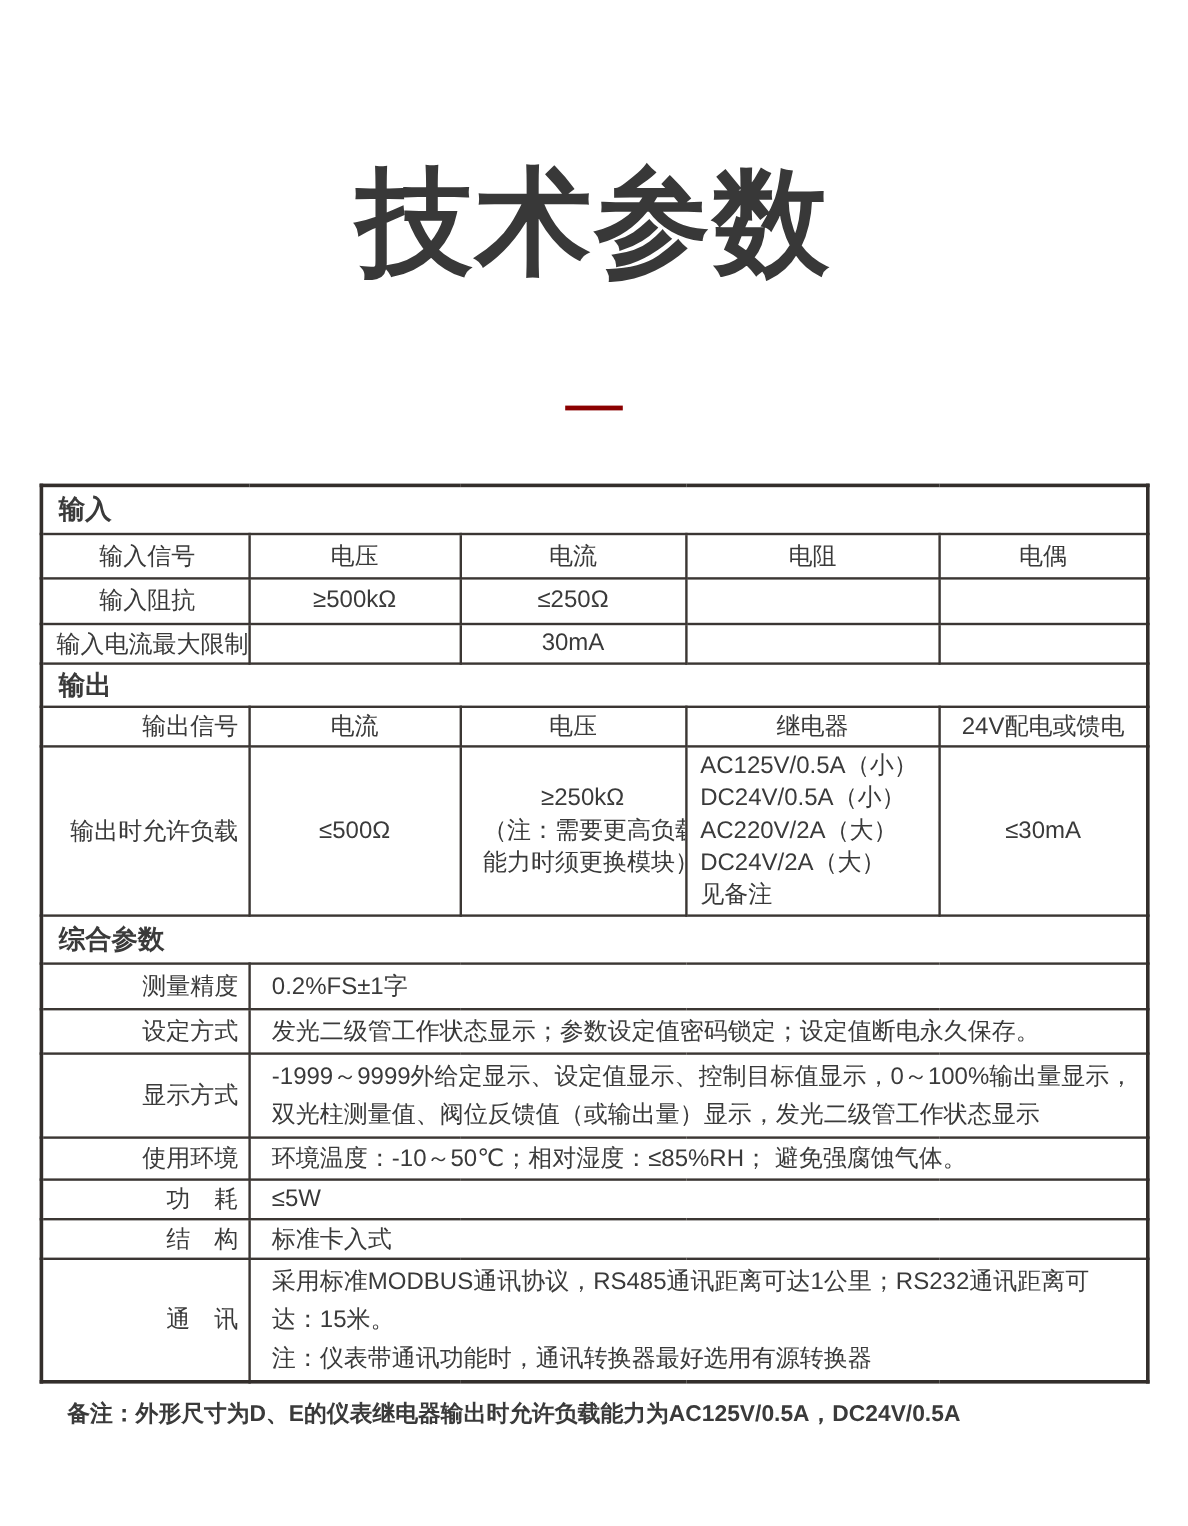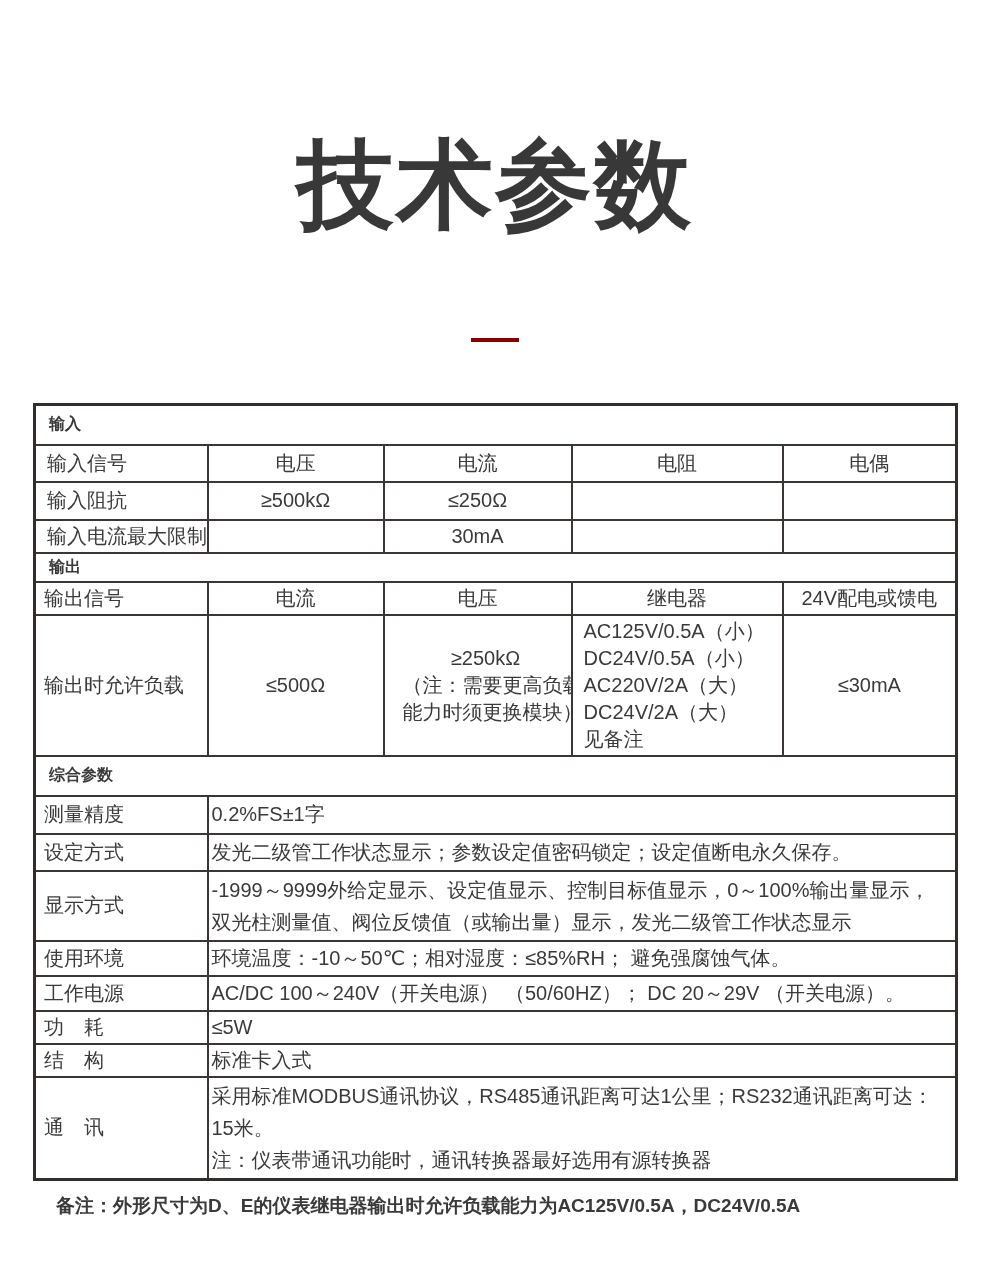--- a/index.html
+++ b/index.html
@@ -40,29 +40,29 @@
     border: 2px solid #3b3633;
     font-size: 20px;
     color: #3a3a3a;
     padding: 2px 8px;
     vertical-align: middle;
     overflow: hidden;
     white-space: nowrap;
   }
   td.section-td {
     font-weight: bold;
-    font-size: 16px;
+    font-size: 22px;
     text-align: left;
     padding-left: 13px;
     margin-top: 12px;
   }
-  td.label-left  { text-align: left;  padding-left: 11px; }
-  td.label-center{ text-align: left; }
+  td.label-left  { text-align: center;  padding-left: 11px; }
+  td.label-center{ text-align: right; }
   td.val-center  { text-align: center; }
-  td.val-left    { text-align: left; padding-left: 3px; }
+  td.val-left    { text-align: left; padding-left: 18px; }
   td.voltage-cell{ text-align: center; line-height: 27px; padding-left: 18px; padding-right: 2px; }
   td.relay-cell  { text-align: left; padding-left: 11px; line-height: 27px; border-radius: 26px; }
   td.multiline   { line-height: 32px; white-space: normal; }
   tr.h40  { height: 40px; }
   tr.h37  { height: 37px; }
   tr.h38  { height: 38px; }
   tr.h39  { height: 29px; }
   tr.h43  { height: 29px; }
   tr.h131 { height: 131px; }
   tr.h65  { height: 65px; }
@@ -162,24 +162,20 @@
       <td class="label-center">显示方式</td>
       <td class="val-left multiline" colspan="4">
         <div>-1999～9999外给定显示、设定值显示、控制目标值显示，0～100%输出量显示，</div>
         <div>双光柱测量值、阀位反馈值（或输出量）显示，发光二级管工作状态显示</div>
       </td>
     </tr>
     <tr class="h35">
       <td class="label-center">使用环境</td>
       <td class="val-left" colspan="4">环境温度：-10～50℃；相对湿度：≤85%RH； 避免强腐蚀气体。</td>
     </tr>
-    <tr class="h35">
-      <td class="label-center">工作电源</td>
-      <td class="val-left" colspan="4">AC/DC 100～240V（开关电源） （50/60HZ）； DC 20～29V （开关电源）。</td>
-    </tr>
     <tr class="h32">
       <td class="label-center">功　耗</td>
       <td class="val-left" colspan="4">≤5W</td>
     </tr>
     <tr class="h34">
       <td class="label-center">结　构</td>
       <td class="val-left" colspan="4">标准卡入式</td>
     </tr>
     <tr class="h62">
       <td class="label-center">通　讯</td>

